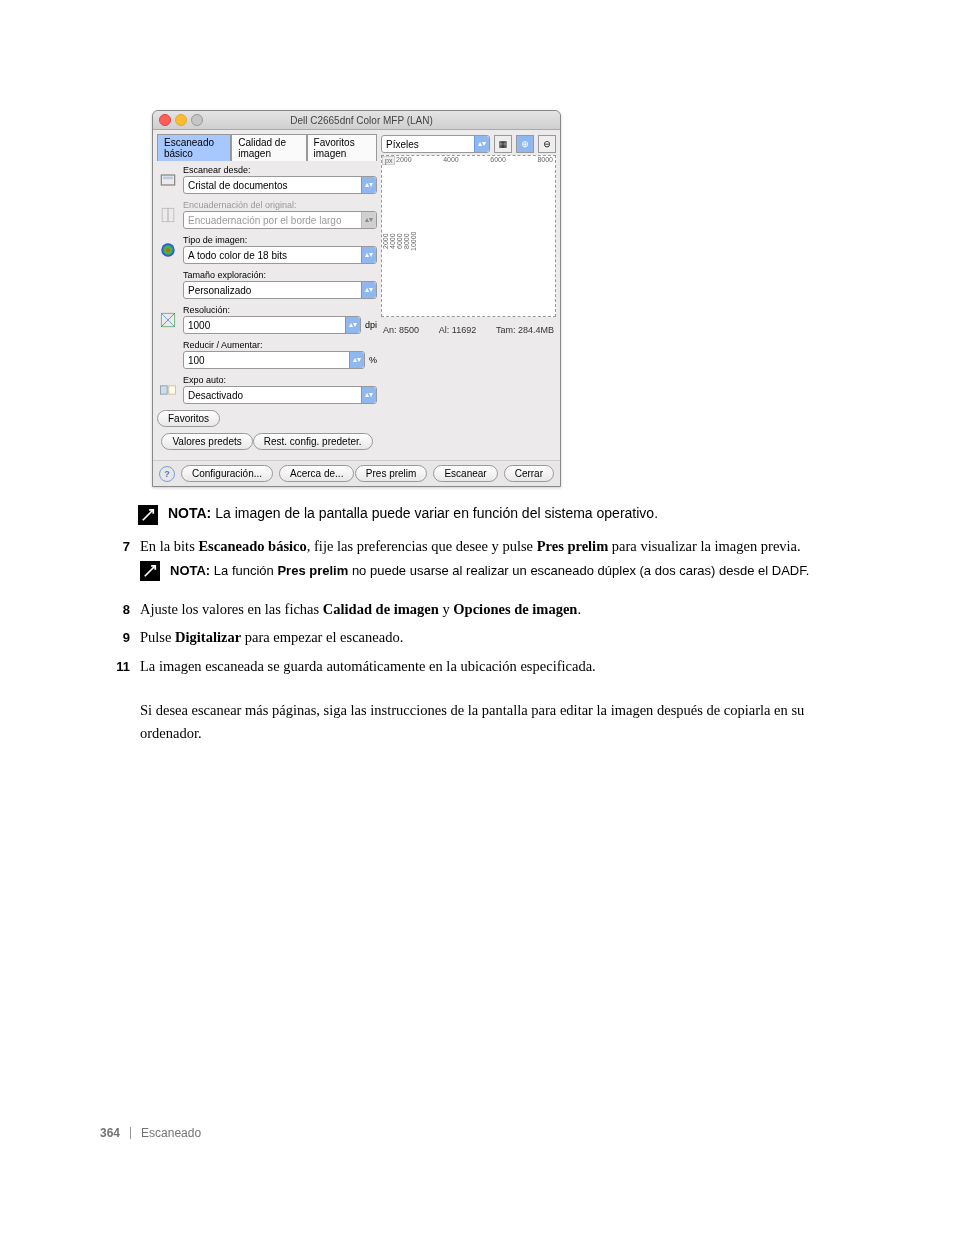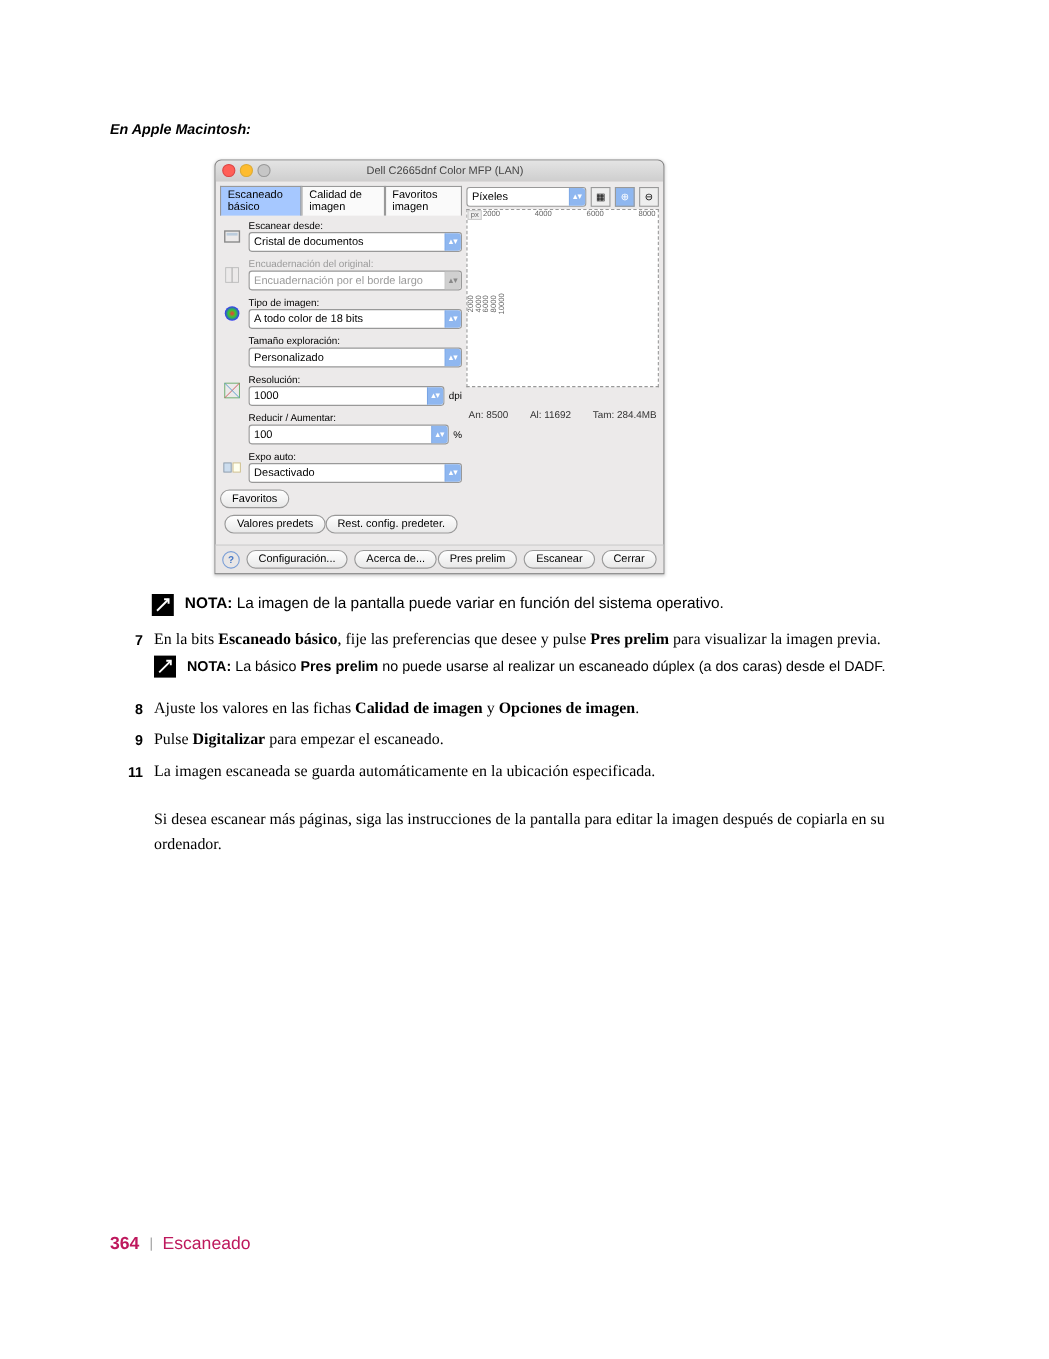--- a/index.html
+++ b/index.html
@@ -17,21 +17,21 @@
     position: relative;
   }
   .section-heading {
     font-style: italic;
     font-weight: bold;
     font-size: 13px;
     margin-bottom: 20px;
   }
   .mac-window {
     width: 407px;
-    margin-left: 95px;
+    margin-left: 52px;
     border: 1px solid #888;
     border-radius: 6px 6px 0 0;
     background: #eceaea;
     font-size: 10px;
     box-shadow: 0 1px 3px rgba(0,0,0,0.2);
   }
   .mac-titlebar {
     height: 18px;
     background: linear-gradient(#e4e4e4,#cfcfcf);
     border-bottom: 1px solid #aaa;
@@ -66,44 +66,43 @@
   .suffix{font-size:9px;padding-left:4px}
   .btn{display:inline-block;border:1px solid #999;border-radius:10px;padding:2px 10px;font-size:10px;background:linear-gradient(#fff,#e8e8e8)}
   .btn-row{display:flex;justify-content:flex-start;margin:6px 0}
   .btn-row.two{justify-content:center;padding:0 2px}
   .preview-top{display:flex;align-items:flex-end;gap:4px;margin-bottom:2px}
   .mini-icon{width:16px;height:16px;border:1px solid #999;background:#eee;display:flex;align-items:center;justify-content:center;font-size:9px}
   .preview-area{border:1px dashed #999;background:#fff;height:160px;position:relative;font-size:8px;color:#666}
   .ruler-top{position:absolute;top:0;left:12px;right:0;height:10px;font-size:7px;display:flex;justify-content:space-between;padding:0 2px}
   .ruler-left{position:absolute;top:10px;left:0;width:12px;bottom:0;font-size:7px;display:flex;flex-direction:column;justify-content:space-between;align-items:center;writing-mode:vertical-rl;transform:rotate(180deg)}
   .px-label{position:absolute;top:0;left:0;font-size:7px;background:#eee;border:1px solid #ccc;padding:0 2px}
-  .info-row{display:flex;justify-content:space-between;font-size:9px;color:#333;padding:20px 2px}
+  .info-row{display:flex;justify-content:space-between;font-size:9px;color:#333;padding:8px 2px}
   .footer-row{display:flex;justify-content:space-between;align-items:center;padding:4px 6px;border-top:1px solid #ccc;background:#e8e6e6}
   .help-circle{width:14px;height:14px;border:1px solid #7a9ed6;border-radius:50%;color:#4a7ac6;font-size:9px;display:flex;align-items:center;justify-content:center;font-weight:bold}
   .ico-svg{width:20px;height:20px}
 
   
   .note-block{display:flex;align-items:flex-start;gap:10px;margin:18px 0 10px 38px;font-size:14px}
   .note-block.inner{margin-left:38px;margin-top:4px}
   .note-icon{width:20px;height:20px;background:#000;display:flex;align-items:center;justify-content:center}
   .note-icon svg{width:14px;height:14px}
   .note-text b.nota{font-weight:bold}
   ol.steps{list-style:none;padding:0;margin:0;font-size:14.5px;font-family:Georgia, 'Times New Roman', serif;line-height:1.55}
   ol.steps>li{display:flex;margin:6px 0;align-items:flex-start}
   ol.steps .num{width:30px;text-align:right;font-family:"Helvetica Neue",Arial,sans-serif;font-weight:bold;font-size:13px;padding-right:10px;flex-shrink:0;padding-top:2px}
   ol.steps .txt{flex:1}
-  .page-footer{position:absolute;bottom:40px;left:100px;font-size:16px;display:flex;align-items:center;gap:10px;color:#be185d}
+  .page-footer{position:absolute;bottom:40px;left:100px;font-size:12px;display:flex;align-items:center;gap:10px;color:#737373}
   .page-footer .pnum{font-weight:bold}
   .page-footer .divider{width:1px;height:12px;background:#999}
 </style>
 </head>
 <body>
 
 <div class="page">
-  <div class="section-heading">En Apple Macintosh:</div>
 
   <div class="mac-window">
     <div class="mac-titlebar">
       <div class="traffic-lights">
         <div class="tl tl-red"></div>
         <div class="tl tl-yel"></div>
         <div class="tl tl-grn"></div>
       </div>
       <div class="mac-title">Dell C2665dnf Color MFP (LAN)</div>
       <div style="width:40px"></div>
@@ -307,21 +306,21 @@
       <span class="txt">
         <span>En la bits </span><b>Escaneado básico</b><span>, fije las preferencias que desee y pulse </span><b>Pres prelim</b><span> para visualizar la imagen previa.</span>
         <div class="note-block inner" style="margin-left:0;font-family:'Helvetica Neue',Arial,sans-serif;font-size:13px">
           <div class="note-icon">
             <svg viewBox="0 0 24 24">
                 <path d="M3 21 L21 3" stroke="#fff" stroke-width="3"></path>
                 <path d="M14 3 L21 3 L21 10" fill="none" stroke="#fff" stroke-width="3"></path>
               </svg>
           </div>
           <div class="note-text">
-            <b class="nota">NOTA:</b> <span>La básico </span><b>Pres prelim</b><span> no puede usarse al realizar un escaneado dúplex (a dos caras) desde el DADF.</span>
+            <b class="nota">NOTA:</b> <span>La función </span><b>Pres prelim</b><span> no puede usarse al realizar un escaneado dúplex (a dos caras) desde el DADF.</span>
           </div>
         </div>
       </span>
     </li>
     <li>
       <span class="num">8</span>
       <span class="txt">
         <span>Ajuste los valores en las fichas </span><b>Calidad de imagen</b><span> y </span><b>Opciones de imagen</b><span>.</span>
       </span>
     </li>

